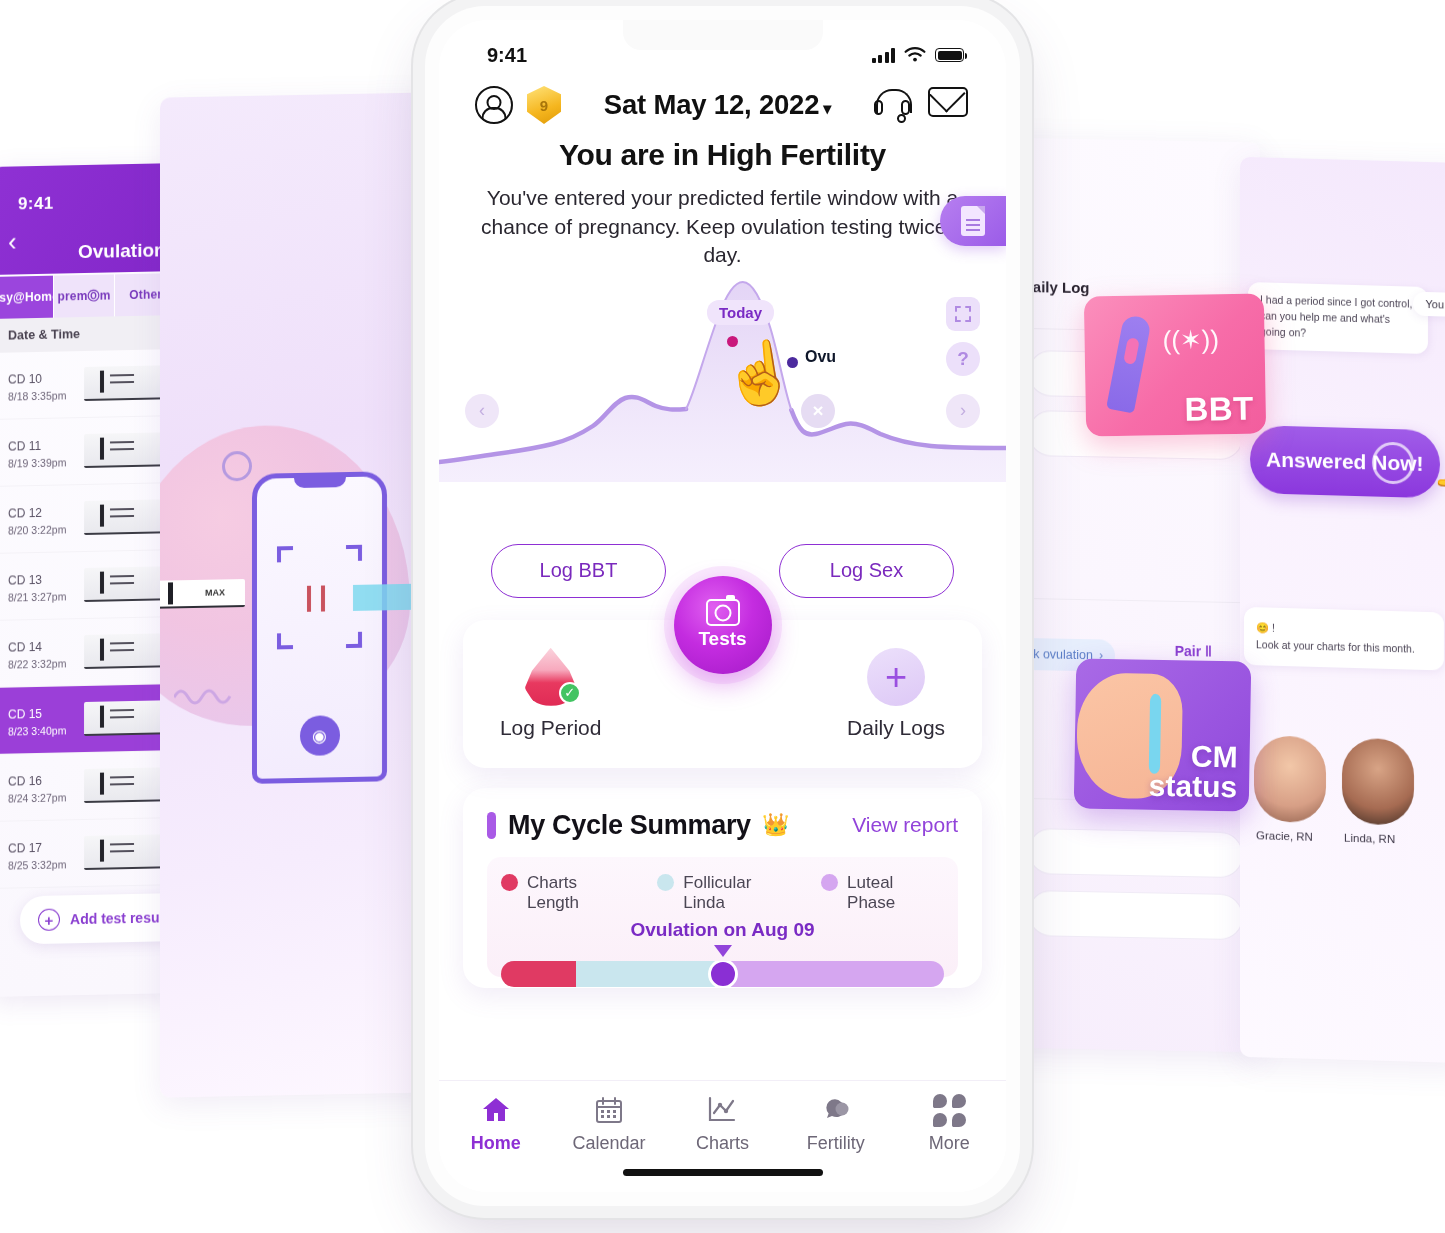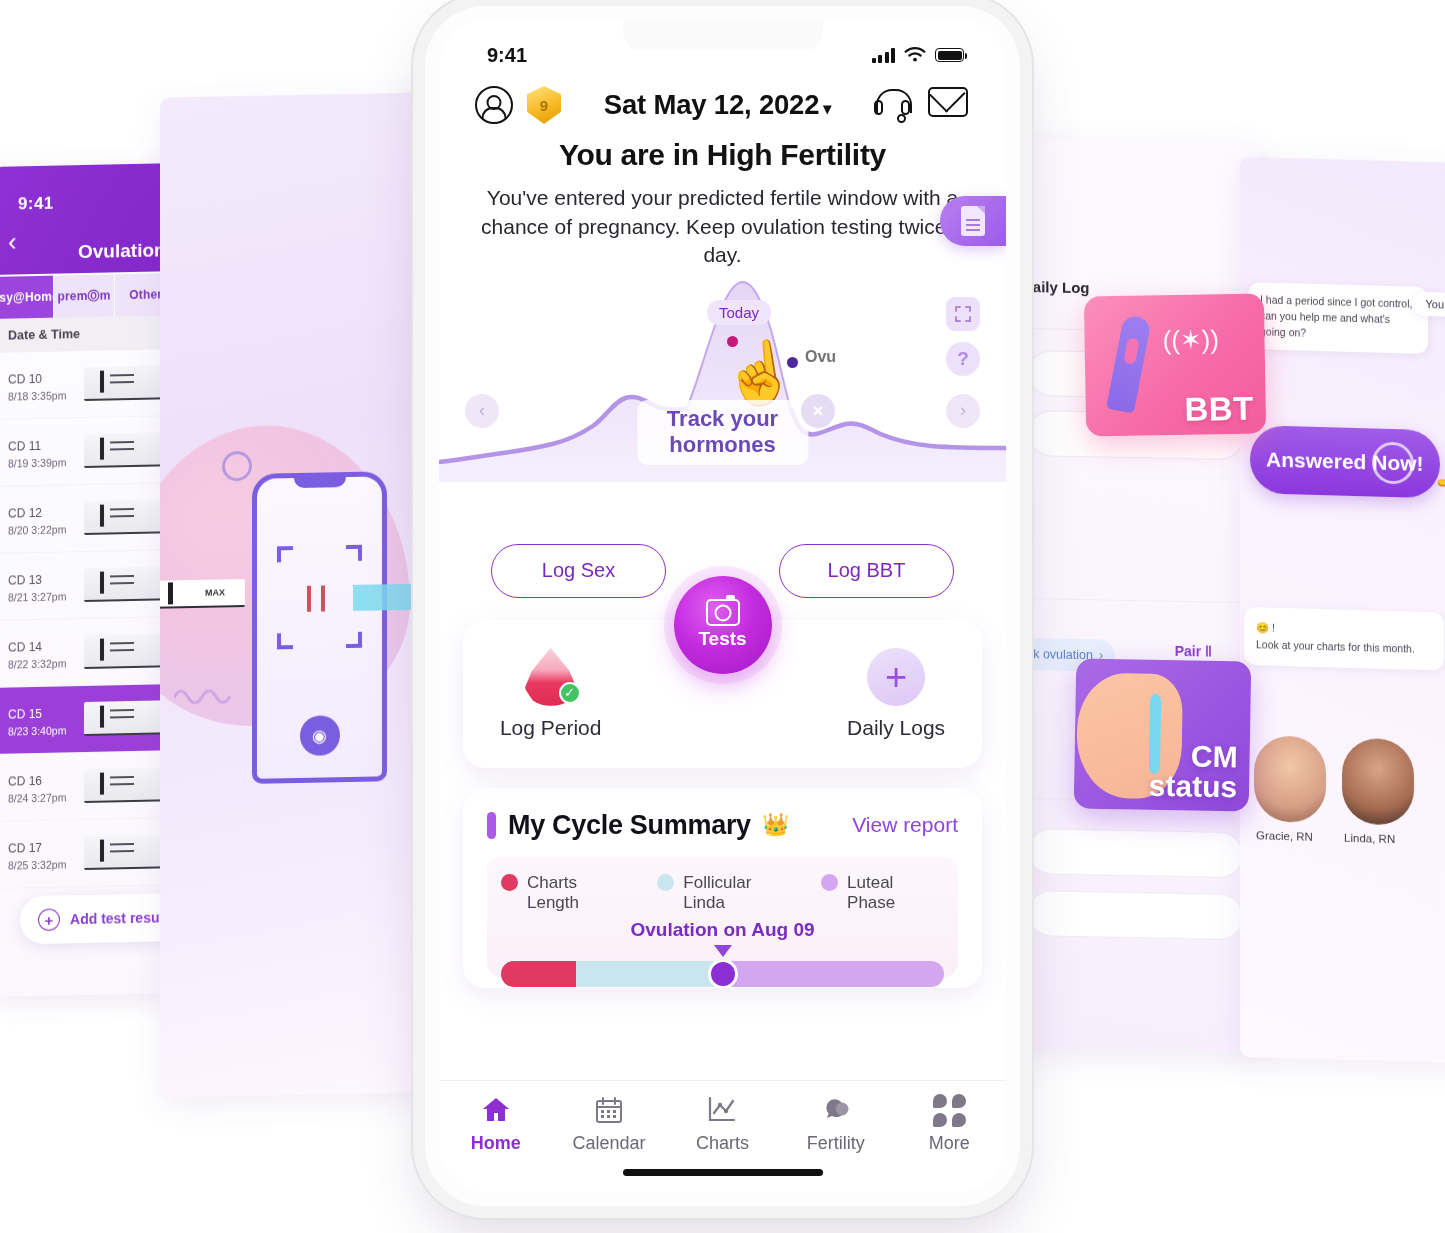--- a/index.html
+++ b/index.html
@@ -296,28 +296,28 @@
     background:#ece0fa; color:#b08ae2; display:flex; align-items:center; justify-content:center;
     font-size:19px; font-weight:700;
   }
   #ico-expand{top:277px;border-radius:9px;}
   #ico-help{top:322px;border-radius:50%;}
 
   
   .chart-wrap{position:relative;margin-top:6px;height:246px;}
   .chart-wrap svg{display:block;width:100%;height:206px;}
   .chip{
-    position:absolute; background:#f0e4fb; color:#7a2bc4; font-size:15px; font-weight:400;
+    position:absolute; background:#f0e4fb; color:#7a2bc4; font-size:15px; font-weight:700;
     padding:4px 12px; border-radius:12px;
   }
   #chip-today{left:268px; top:24px;}
   .dot{position:absolute;width:11px;height:11px;border-radius:50%;}
   #dot-today{left:288px;top:60px;background:#c9187c;}
   #dot-ovu{left:348px;top:81px;background:#4c2a9e;}
-  #lbl-ovu{position:absolute;left:366px;top:72px;font-size:16px;font-weight:700;color:#737373;}
+  #lbl-ovu{position:absolute;left:366px;top:72px;font-size:16px;font-weight:700;color:#0f172a;}
   .hand{position:absolute;left:283px;top:68px;font-size:60px;line-height:1;transform:rotate(-8deg);}
   .track-label{
     position:absolute; left:50%; transform:translateX(-50%); top:124px;
     background:rgba(255,255,255,.82); padding:6px 30px; border-radius:10px;
     text-align:center; font-size:22px; font-weight:700; color:#6c4ab6; line-height:1.22;
   }
   .nav-circ{
     position:absolute; top:118px; width:34px; height:34px; border-radius:50%;
     background:#efe6f8; color:#c3aee0; display:flex; align-items:center; justify-content:center;
     font-size:18px;
@@ -656,34 +656,30 @@
                    C414,146 424,152 436,158 C450,164 466,168 486,170 C510,172 536,172 560,172" fill="none" stroke="#b494e6" stroke-width="4.5" stroke-linecap="round"></path>
           <path d="M244,133 C252,118 262,78 276,40 C284,18 292,6 300,6 C310,6 318,24 326,48 C334,72 340,110 348,134" fill="none" stroke="#c4a8ec" stroke-width="2" stroke-linecap="round"></path>
         </svg>
 
         <div class="chip" id="chip-today">Today</div>
         <div class="dot" id="dot-today"></div>
         <div class="dot" id="dot-ovu"></div>
         <div id="lbl-ovu">Ovu</div>
         <div class="hand">☝</div>
 
-        <div class="track-label">
-          <div>Track your</div>
-          <div>hormones</div>
-        </div>
 
         <div class="nav-circ" id="nav-prev">‹</div>
         <div class="nav-circ" id="nav-next">›</div>
         <div id="nav-close">×</div>
 
       </div>
 
       <div class="log-btns">
+        <div class="pill-btn">Log BBT</div>
         <div class="pill-btn">Log Sex</div>
-        <div class="pill-btn">Log BBT</div>
       </div>
 
       <div class="action-card">
         <div class="act">
           <div class="drop-ico">
             <span class="d"></span>
               <span class="chk">✓</span>
           </div>
           <div class="act-label">Log Period</div>
         </div>

